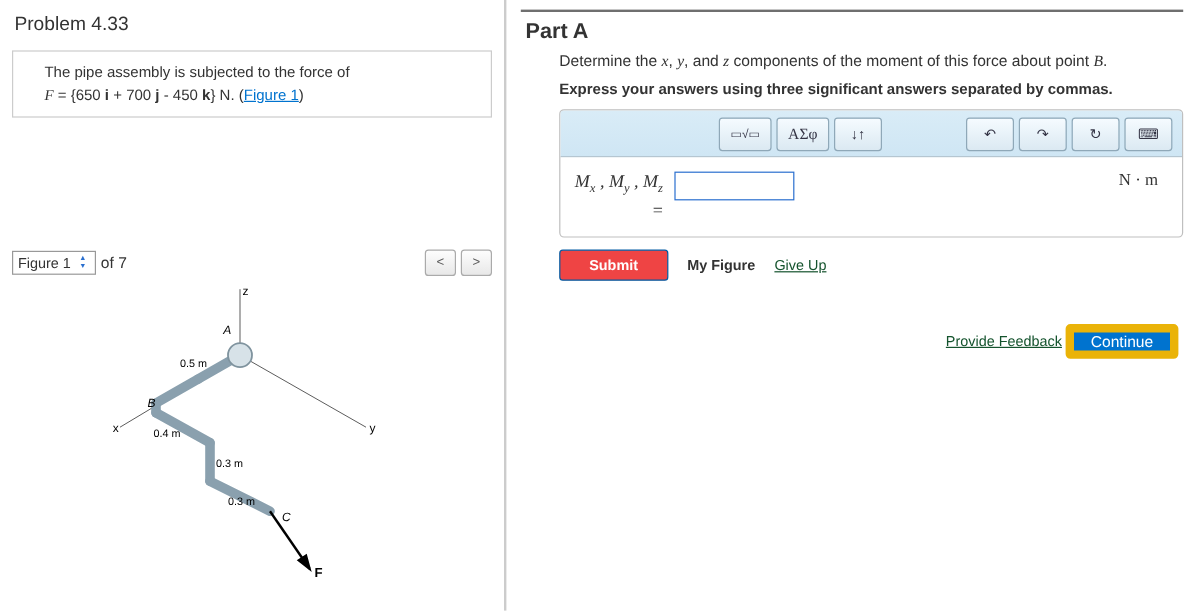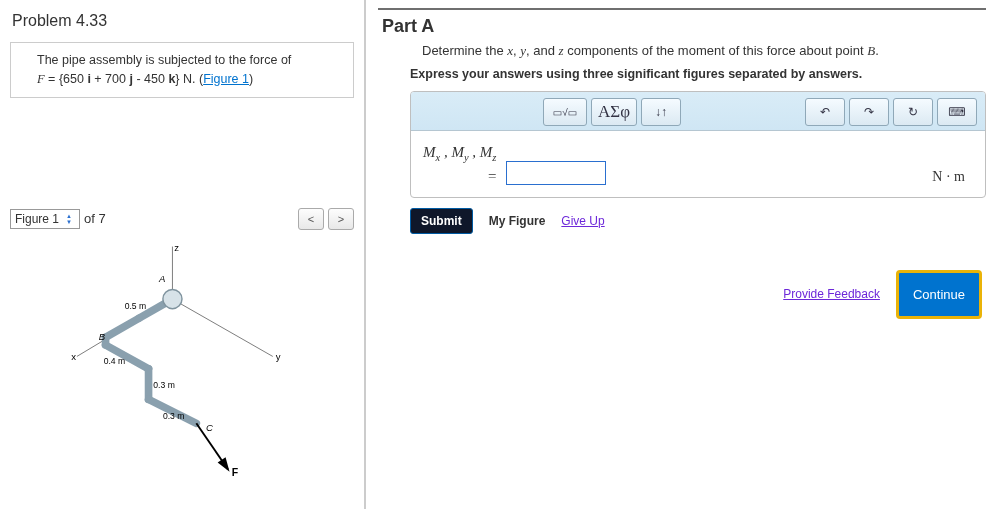--- a/index.html
+++ b/index.html
@@ -7,21 +7,21 @@
     font-family: Arial, Helvetica, sans-serif;
     font-size: 13px;
     color: #333;
     background: #fff;
     width: 998px;
     height: 509px;
     overflow: hidden;
     display: flex;
   }
   .left-pane {
-    width: 366px;
+    width: 422px;
     border-right: 2px solid #ccc;
     padding: 8px 10px;
     box-sizing: border-box;
   }
   .right-pane {
     flex: 1;
     padding: 8px 12px;
     box-sizing: border-box;
   }
   .problem-title {
@@ -79,21 +79,21 @@
     border: none;
     border-top: 2px solid #6f6f6f;
     margin: 0 0 6px 0;
   }
   .part-title {
     font-weight: bold;
     font-size: 18px;
     margin: 4px 0 6px 4px;
   }
   .indent { margin-left: 32px; }
-  .question-text { font-size: 13px; margin: 4px 0 8px 12px; }
+  .question-text { font-size: 13px; margin: 4px 0 8px 0; }
   .instruction { font-weight: bold; font-size: 12.5px; margin-bottom: 10px; }
   .answer-shell {
     border: 1px solid #bfbfbf;
     border-radius: 4px;
     overflow: hidden;
   }
   .toolbar {
     background: linear-gradient(#d9ecf7,#cfe6f4);
     border-bottom: 1px solid #b5c6d1;
     padding: 6px 8px 4px 8px;
@@ -110,28 +110,28 @@
     border-radius: 3px;
     height: 26px;
     min-width: 30px;
     padding: 0 6px;
     display: inline-flex;
     align-items: center;
     justify-content: center;
     font-size: 12px;
     color: #334;
   }
-  .tbtn .gr { font-family: "Times New Roman", serif; font-size: 17px; text-align: center; }
+  .tbtn .gr { font-family: "Times New Roman", serif; font-size: 13px; text-align: center; }
   .tbtn.small { min-width: 26px; }
   .tool-spacer { flex: 1; }
   .help-btn { font-weight: bold; font-size: 15px; color: #445; }
   .answer-body {
     padding: 12px 12px;
     display: flex;
-    align-items: flex-end;
+    align-items: flex-start;
     gap: 10px;
   }
   .lhs {
     font-family: "Times New Roman", serif;
     font-style: italic;
     font-size: 15px;
     text-align: right;
     line-height: 1.2;
   }
   .lhs .eq { font-style: normal; display: block; margin-top: 2px; }
@@ -149,44 +149,44 @@
     margin-left: auto;
     padding-right: 8px;
   }
   .action-row {
     margin-top: 10px;
     display: flex;
     align-items: center;
     gap: 16px;
   }
   .submit-btn {
-    background: #0f172a;
+    background: #ef4444;
     color: #fff;
     border: 1px solid #005ba3;
     border-radius: 3px;
-    padding: 5px 10px;
+    padding: 5px 24px;
     font-weight: bold;
     font-size: 12px;
   }
-  .link-a { color: #6d28d9; text-decoration: underline; font-size: 12px; }
+  .link-a { color: #14532d; text-decoration: underline; font-size: 12px; }
   .bold-a { font-weight: bold; font-size: 12px; color: #333; }
   .bottom-row {
     margin-top: 36px;
     display: flex;
     align-items: center;
     justify-content: flex-end;
-    gap: 16px;
+    gap: 3px;
     padding-right: 4px;
   }
   .continue-btn {
     background: #0073cf;
     color: #fff;
-    border: 3px solid #eab308;
+    border: 7px solid #eab308;
     border-radius: 4px;
-    padding: 14px 14px;
+    padding: 0 14px;
     font-size: 13px;
   }
   sub { font-size: 0.7em; }
 </style>
 </head>
 <body>
 
 <div class="left-pane">
   <div class="problem-title">Problem 4.33</div>
   <div class="problem-box">
@@ -246,21 +246,21 @@
     </g>
     <text x="232" y="245" font-size="11" font-weight="bold">F</text>
   </svg>
 </div>
 
 <div class="right-pane">
   <hr class="hr-top">
   <div class="part-title">Part A</div>
   <div class="indent">
     <div class="question-text">Determine the <span class="it">x</span>, <span class="it">y</span>, and <span class="it">z</span> components of the moment of this force about point <span class="it">B</span>.</div>
-    <div class="instruction">Express your answers using three significant figures separated by answers.</div>
+    <div class="instruction">Express your answers using three significant answers separated by commas.</div>
 
     <div class="answer-shell">
       <div class="toolbar">
         <div class="tool-row">
           <span style="width:120px"></span>
           <span class="tbtn">
               <span style="font-size:10px">▭√▭</span>
             </span>
           <span class="tbtn">
               <span class="gr">ΑΣφ</span>

